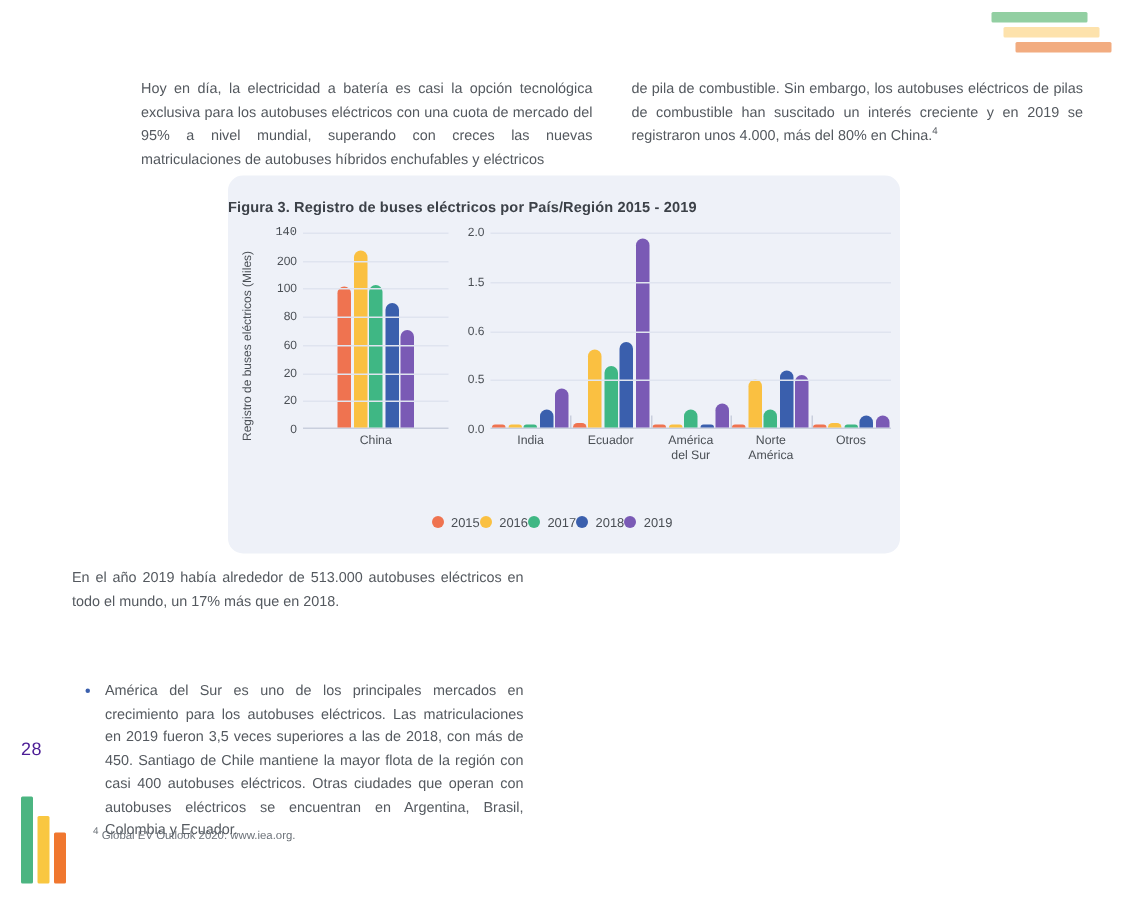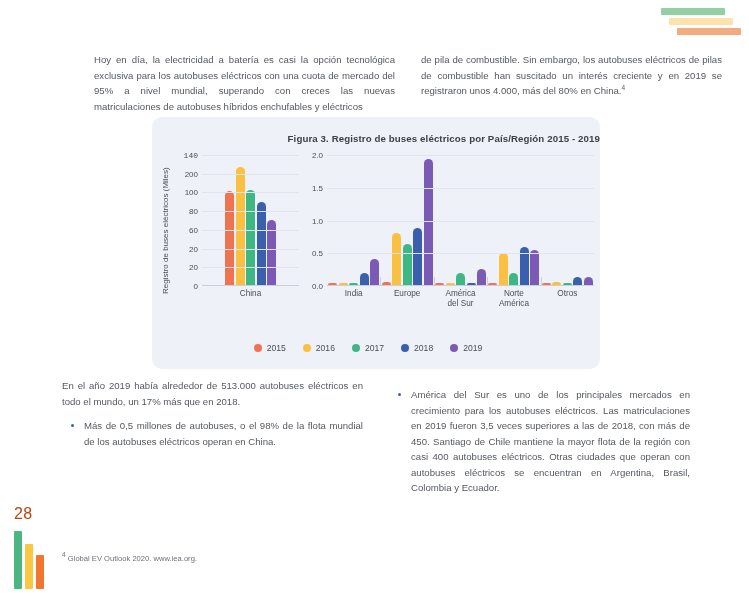--- a/index.html
+++ b/index.html
@@ -22,41 +22,41 @@
   .deco-top .bar.b2 { width: 64px; margin-left: 14px; background: #fde2ac; }
   .deco-top .bar.b3 { width: 64px; margin-left: 22px; background: #f2ac80; }
 
   .deco-bottom { position: absolute; left: 14px; bottom: 10px; display: flex; align-items: flex-end; gap: 3px; }
   .deco-bottom .vbar { width: 8px; border-radius: 1px; }
   .deco-bottom .vbar.v1 { height: 58px; background: #4cb581; }
   .deco-bottom .vbar.v2 { height: 45px; background: #f9c741; }
   .deco-bottom .vbar.v3 { height: 34px; background: #f0772f; }
 
   .page-number {
-    position: absolute; left: 14px; bottom: 76px;
-    font-size: 16px; color: #c2410c; letter-spacing: .3px;
+    position: absolute; left: 14px; bottom: 93px;
+    font-size: 12px; color: #4c1d95; letter-spacing: .3px;
   }
 
   
   .intro { position: absolute; top: 52px; left: 74px; width: 628px; display: flex; gap: 26px; margin-left: 20px; }
   .intro .col { width: 301px; }
   .body-text {
     font-size: 9.6px; line-height: 1.62; text-align: justify; color: #54595f;
     margin: 0;
   }
   .sup { font-size: 6.5px; vertical-align: super; }
 
   
   .chart-card {
     position: absolute; top: 117px; left: 152px;
     width: 448px; height: 252px;
     background: #eef1f8; border-radius: 10px;
   }
   .chart-title {
-    text-align: right; font-size: 9.7px; font-weight: bold; color: #3c4148;
+    text-align: left; font-size: 9.7px; font-weight: bold; color: #3c4148;
     padding-top: 16px; letter-spacing: .1px;
   }
   .plot-wrap { position: relative; margin-top: 11px; height: 175px; display: flex; }
 
   .ylabel-vert {
     position: absolute; left: 6px; top: 6px; height: 140px;
     writing-mode: vertical-rl; transform: rotate(180deg);
     font-size: 8px; color: #4a4f55; display: flex; align-items: center; justify-content: center;
     width: 14px;
   }
@@ -87,27 +87,27 @@
   .bar.s2016 { background: #fac041; }
   .bar.s2017 { background: #3fb784; }
   .bar.s2018 { background: #3a5fad; }
   .bar.s2019 { background: #7a5ab5; }
 
   .cat-labels { position: absolute; left: 28px; right: 0; top: 134px; display: flex; }
   .cat { flex: 1; text-align: center; font-size: 8.2px; color: #4a4f55; line-height: 1.22; }
 
   .legend {
     position: absolute; bottom: 16px; left: 0; right: 16px;
-    display: flex; justify-content: center; gap: 17px; align-items: flex-start;
+    display: flex; justify-content: center; align-items: flex-start;
   }
   .legend-item { display: flex; align-items: center; gap: 5px; font-size: 8.6px; color: #4a4f55; }
   .legend-dot { width: 8px; height: 8px; border-radius: 50%; display: inline-block; }
 
   
-  .lower { position: absolute; top: 378px; left: 62px; width: 628px; display: flex; gap: 26px; }
+  .lower { position: absolute; top: 378px; left: 48px; width: 628px; display: flex; gap: 26px; flex-direction: column; }
   .lower .col { width: 301px; }
   ul.bullets { list-style: none; margin: 9px 0 0 0; padding: 0; }
   ul.bullets li {
     position: relative; padding-left: 22px; margin-bottom: 9px;
     font-size: 9.6px; line-height: 1.62; text-align: justify; color: #54595f;
   }
   ul.bullets li::before {
     content: ""; position: absolute; left: 9px; top: 6px;
     width: 3.4px; height: 3.4px; border-radius: 50%; background: #3a5fad;
   }
@@ -176,21 +176,21 @@
             <div class="cat">
               <div>China</div>
             </div>
           </div>
       </div>
 
       <div class="panel panel-right">
         <div class="axis-col">
             <div class="tick" style="top: 131px;">0.0</div>
             <div class="tick" style="top: 98.25px;">0.5</div>
-            <div class="tick" style="top: 65.5px;">1.0</div>
+            <div class="tick" style="top: 65.5px;">0.6</div>
             <div class="tick" style="top: 32.75px;">1.5</div>
             <div class="tick" style="top: 0px;">2.0</div>
           </div>
         <div class="plot-area">
           <div class="groups">
               <div class="group">
                 <div class="bar s2015" title="2015: 0.03" style="height: 1.965px; background: rgb(239, 115, 80);"></div>
                 <div class="bar s2016" title="2016: 0.02" style="height: 1.31px; background: rgb(250, 192, 65);"></div>
                 <div class="bar s2017" title="2017: 0.03" style="height: 1.965px; background: rgb(63, 183, 132);"></div>
                 <div class="bar s2018" title="2018: 0.19" style="height: 12.445px; background: rgb(58, 95, 173);"></div>
@@ -228,21 +228,21 @@
         <div class="gridline" style="top: 98.25px;"></div>
             <div class="gridline" style="top: 65.5px;"></div>
             <div class="gridline" style="top: 32.75px;"></div>
             <div class="gridline" style="top: 0px;"></div>
           </div>
         <div class="cat-labels">
             <div class="cat">
               <div>India</div>
             </div>
             <div class="cat">
-              <div>Europe</div>
+              <div>Ecuador</div>
             </div>
             <div class="cat">
               <div>América</div>
               <div>del Sur</div>
             </div>
             <div class="cat">
               <div>Norte</div>
               <div>América</div>
             </div>
             <div class="cat">
@@ -273,21 +273,20 @@
           <span class="legend-dot" style="background: rgb(122, 90, 181);"></span>
           <span>2019</span>
         </div>
       </div>
   </div>
 
   <div class="lower">
     <div class="col">
       <p class="body-text">En el año 2019 había alrededor de 513.000 autobuses eléctricos en todo el mundo, un 17% más que en 2018.</p>
       <ul class="bullets">
-          <li>Más de 0,5 millones de autobuses, o el 98% de la flota mundial de los autobuses eléctricos operan en China.</li>
         </ul>
     </div>
     <div class="col">
       <ul class="bullets">
           <li>América del Sur es uno de los principales mercados en crecimiento para los autobuses eléctricos. Las matriculaciones en 2019 fueron 3,5 veces superiores a las de 2018, con más de 450. Santiago de Chile mantiene la mayor flota de la región con casi 400 autobuses eléctricos. Otras ciudades que operan con autobuses eléctricos se encuentran en Argentina, Brasil, Colombia y Ecuador.</li>
         </ul>
     </div>
   </div>
 
   <div class="footnote">

